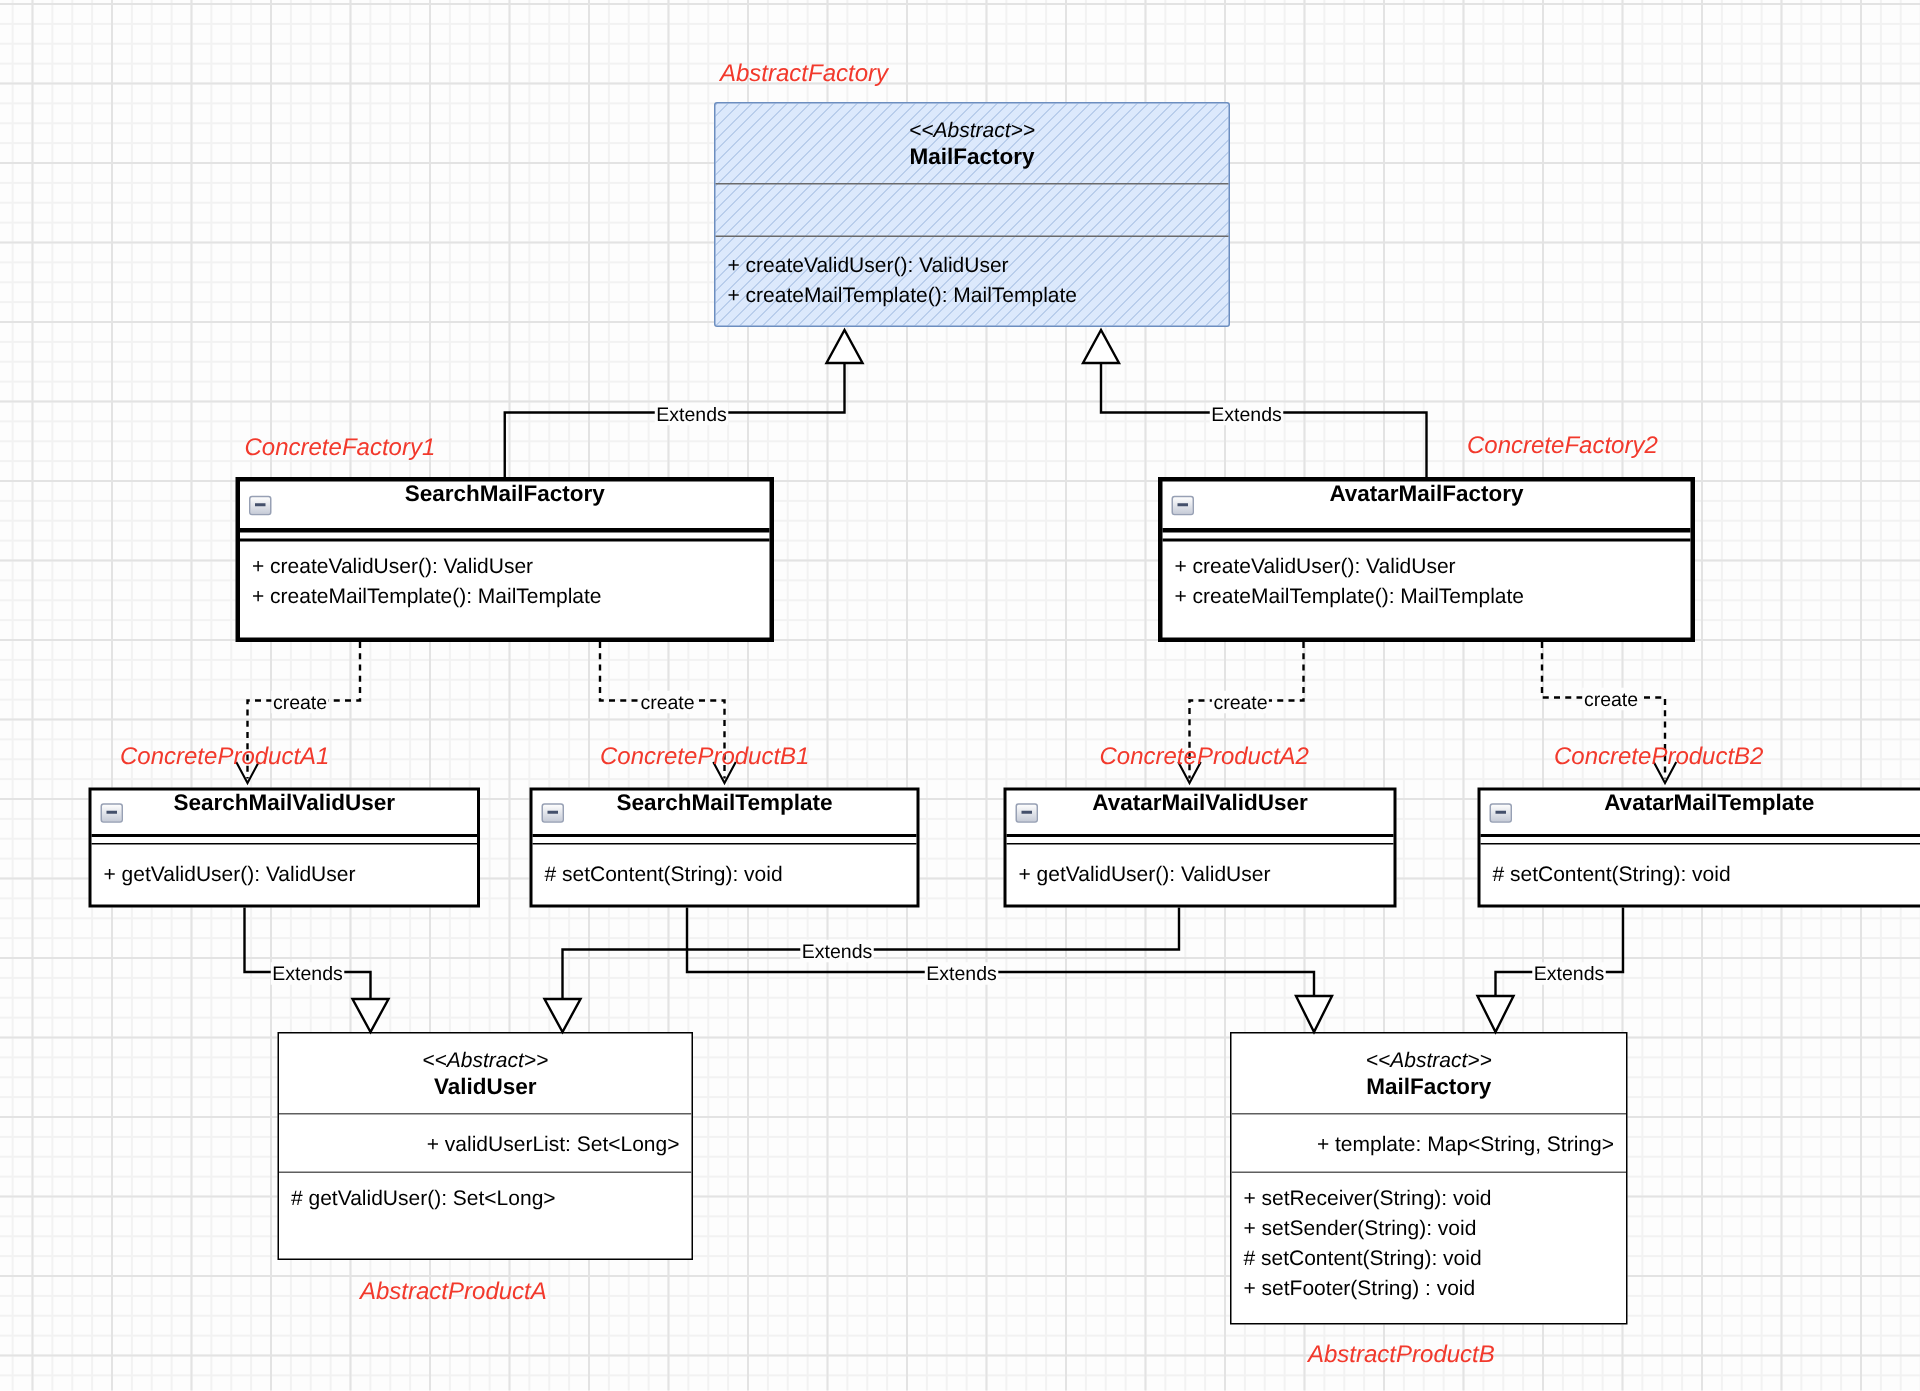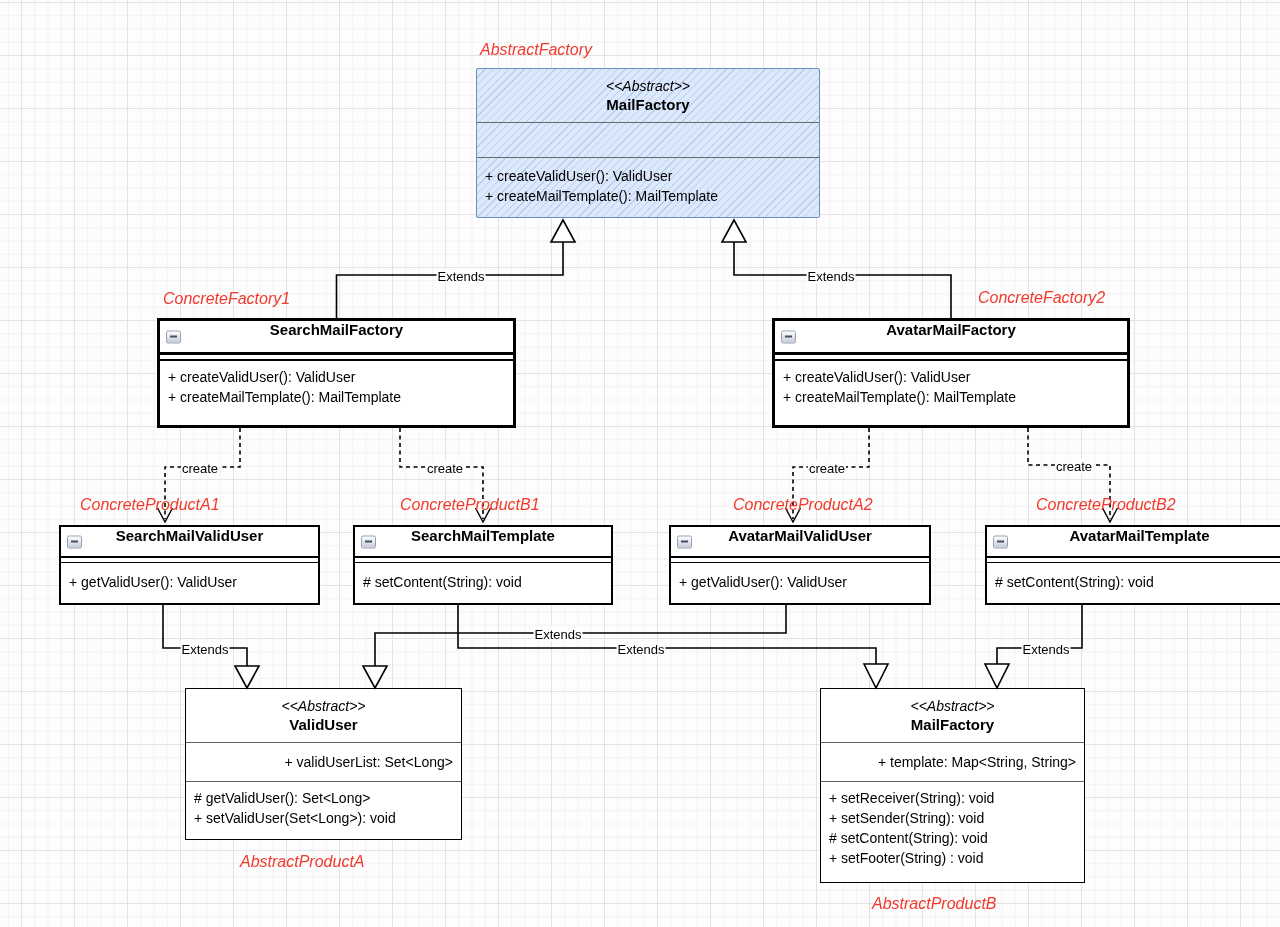--- a/index.html
+++ b/index.html
@@ -149,21 +149,20 @@
   <div class="uml anode" style="left:185px;top:688px;width:277px;height:152px;">
     <div class="anode-hdr">
       <div class="stereo">&lt;&lt;Abstract&gt;&gt;</div>
       <div class="cname">ValidUser</div>
     </div>
     <div class="attrs">
       <div>+ validUserList: Set&lt;Long&gt;</div>
     </div>
     <div class="members">
       <div># getValidUser(): Set&lt;Long&gt;</div>
-      <div>+ setValidUser(Set&lt;Long&gt;): void</div>
     </div>
   </div>
 
   <div class="uml anode" style="left:820px;top:688px;width:265px;height:195px;">
     <div class="anode-hdr">
       <div class="stereo">&lt;&lt;Abstract&gt;&gt;</div>
       <div class="cname">MailFactory</div>
     </div>
     <div class="attrs">
       <div>+ template: Map&lt;String, String&gt;</div>

